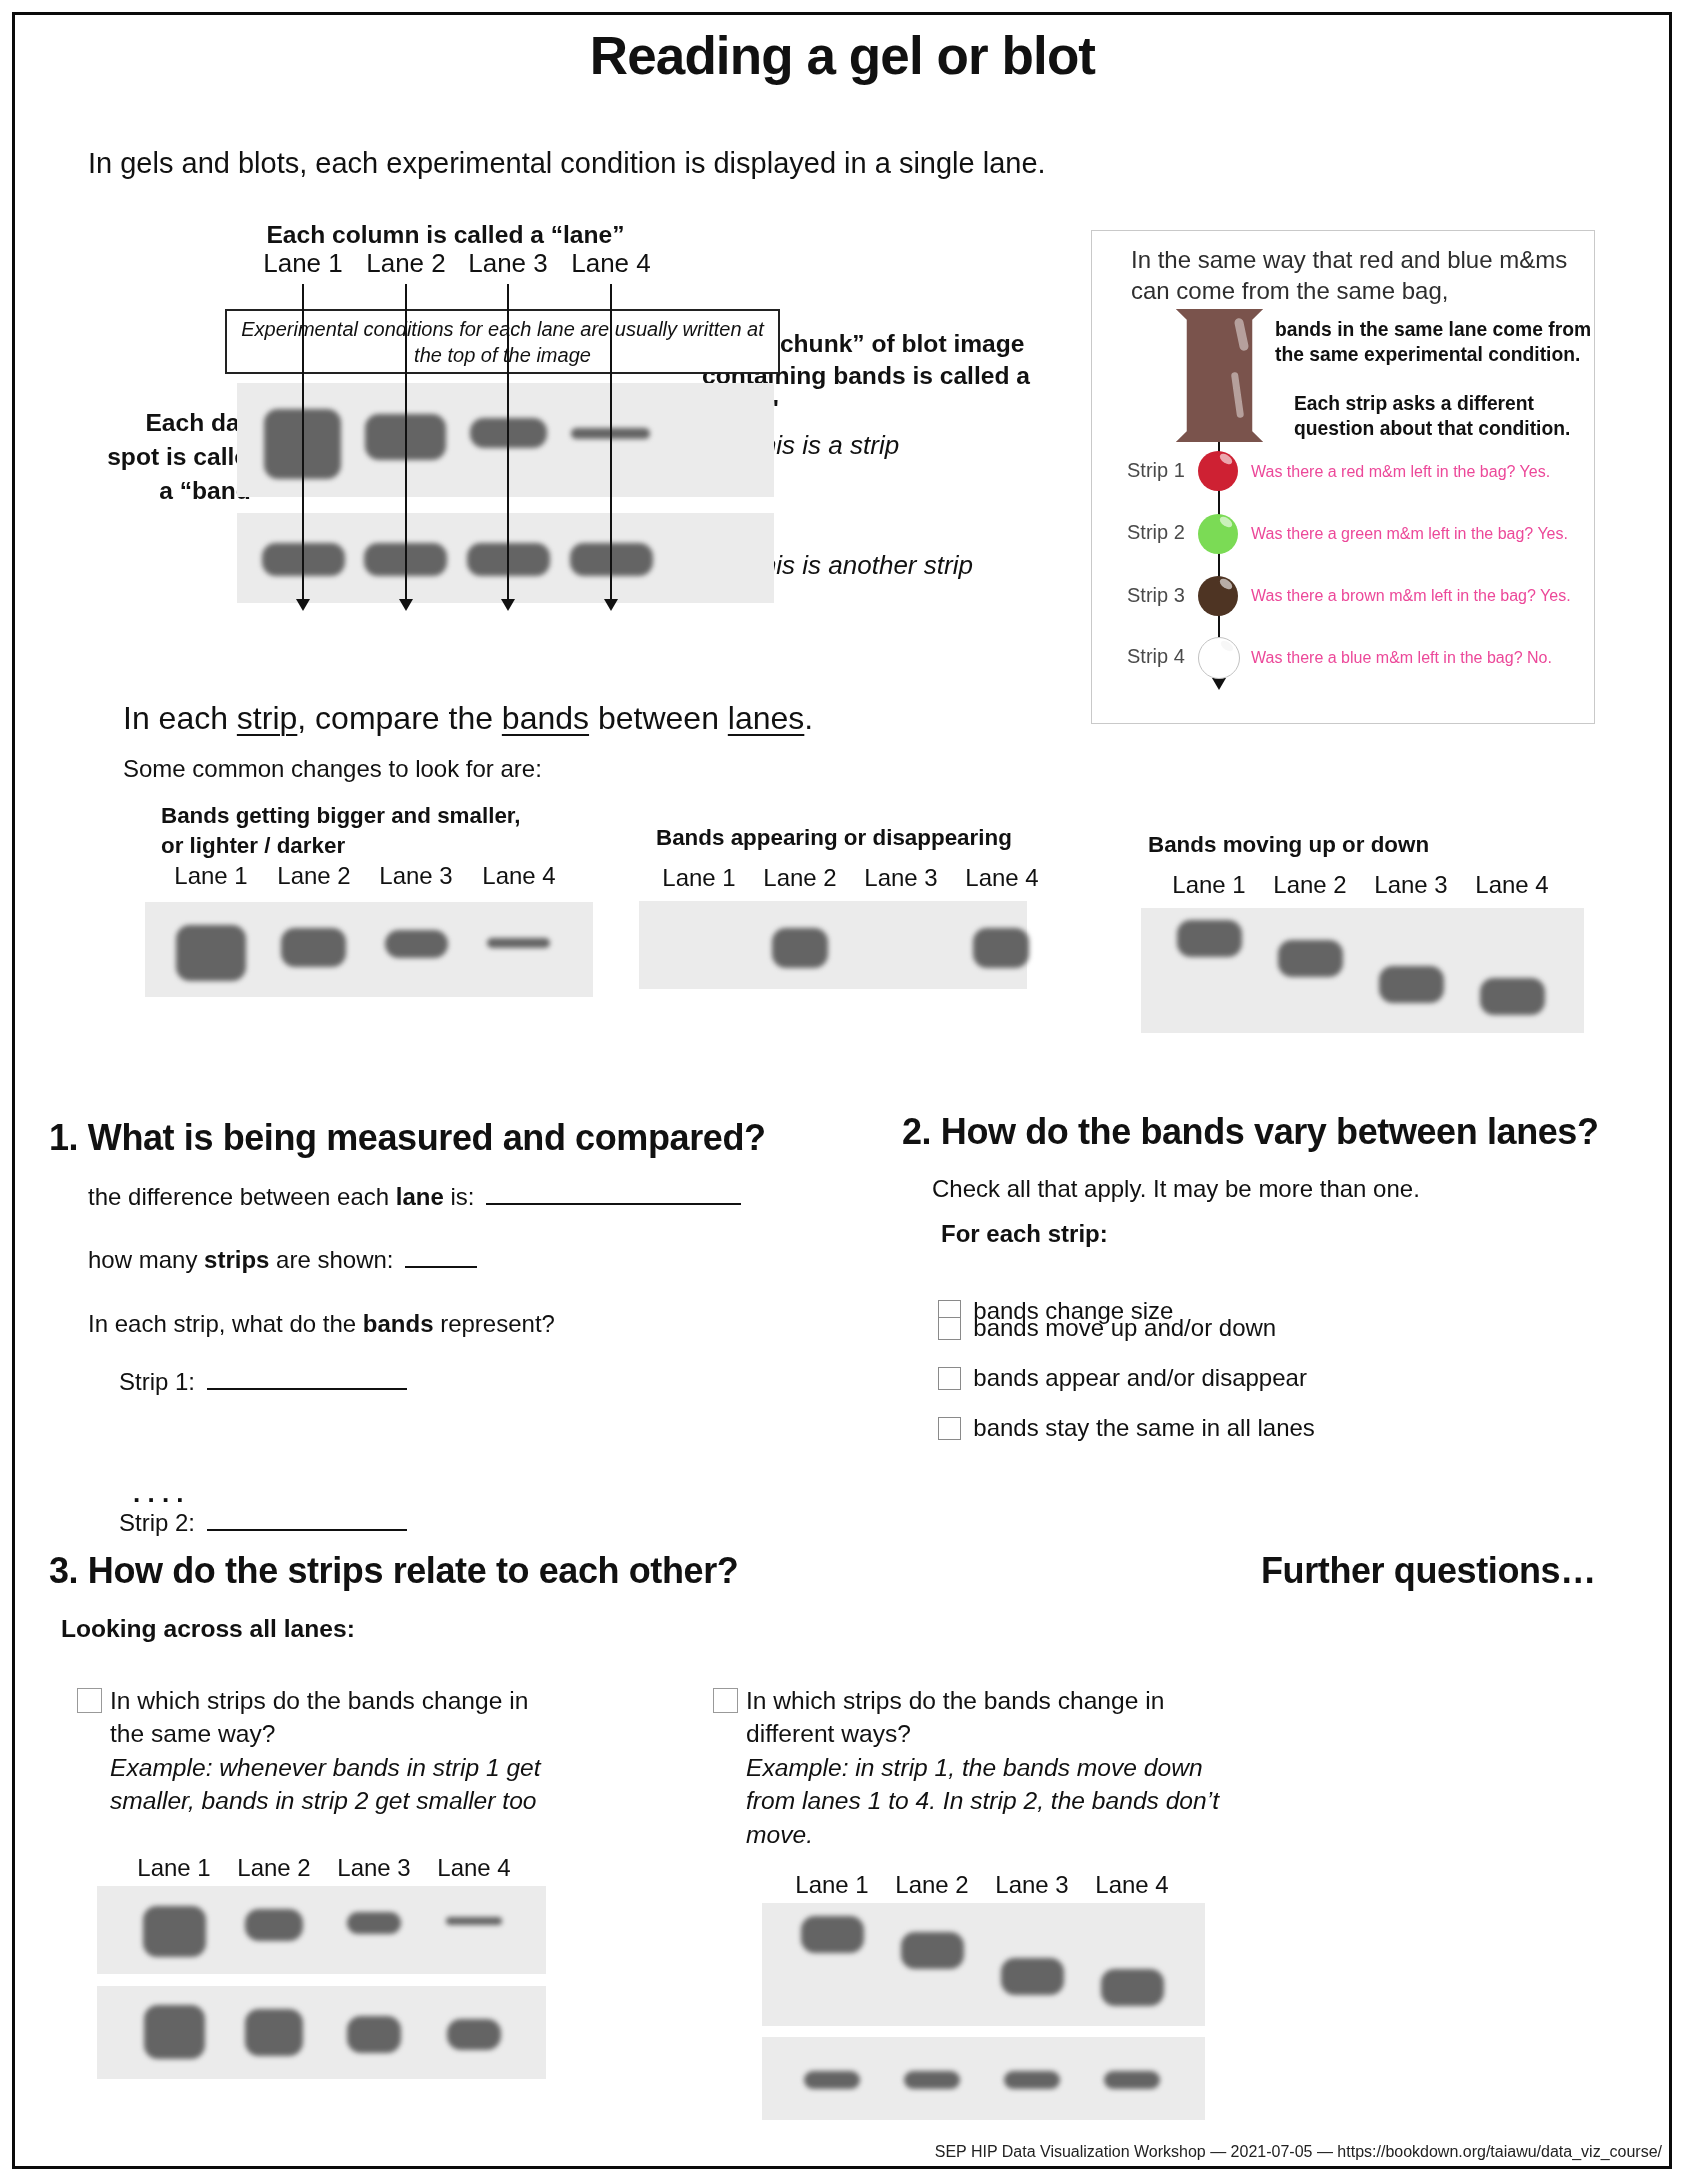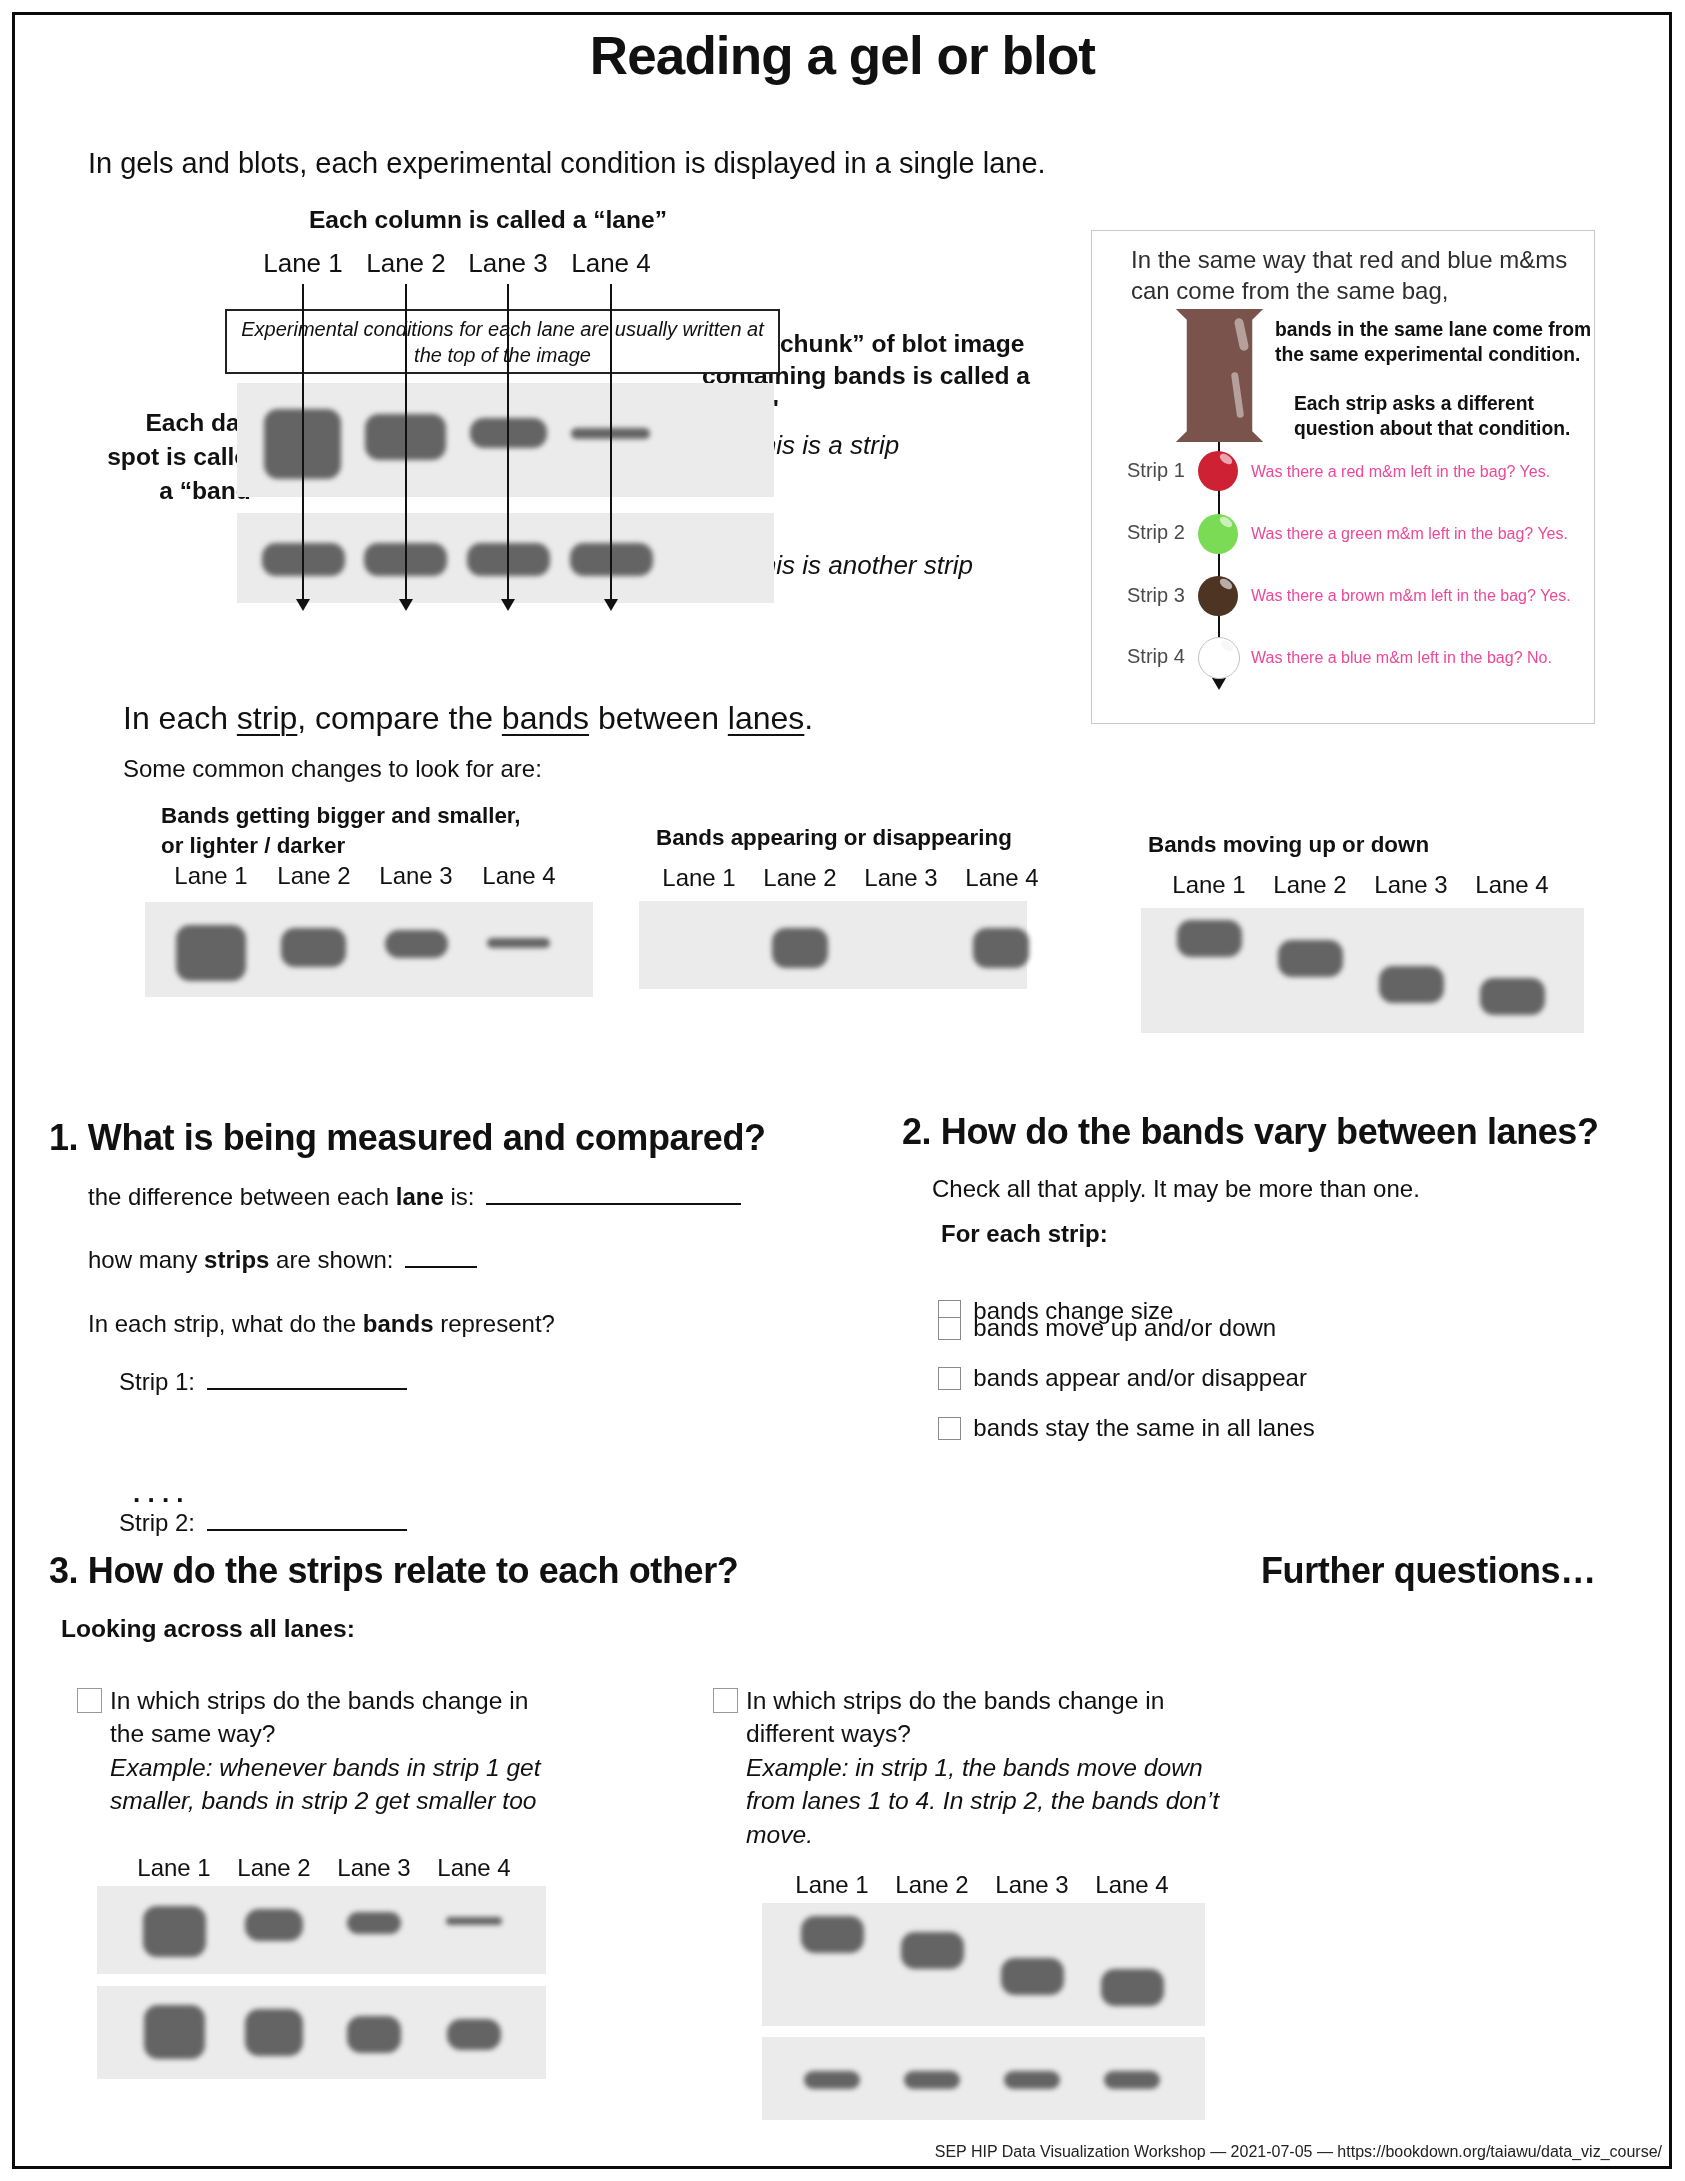--- a/index.html
+++ b/index.html
@@ -28,21 +28,21 @@
   .varrow::after{content:"";position:absolute;left:50%;bottom:-11.4px;transform:translateX(-50%);
                  border:7px solid transparent;border-top:12.3px solid #111;}
   
   .harrow{display:inline-block;width:46px;height:2.2px;background:#111;position:relative;flex:none;}
   .harrow::before{content:"";position:absolute;left:-1.8px;top:50%;transform:translateY(-50%);
                   border:6.1px solid transparent;border-right:11.4px solid #111;}
 
   .cond-box{left:225px;top:309px;width:551px;height:61px;background:#fff;border:2.2px solid #222;
             display:flex;align-items:center;justify-content:center;text-align:center;
             font-style:italic;font-size:20px;line-height:1.3;z-index:2;}
-  .diagram-heading{left:224px;top:206px;width:443px;text-align:right;font-size:24.6px;font-weight:bold;}
+  .diagram-heading{left:224px;top:221px;width:443px;text-align:center;font-size:24.6px;font-weight:bold;}
   .band-caption{left:77px;top:406px;width:186px;text-align:right;font-size:24.6px;font-weight:bold;line-height:1.38;}
   .chunk-caption{left:702px;top:328px;width:369px;font-size:24.6px;font-weight:bold;line-height:1.32;}
   .caprow{position:absolute;display:flex;align-items:center;gap:7px;font-style:italic;font-size:26px;}
 
   
   .mm-box{left:1091px;top:230px;width:502px;height:492px;border:1.8px solid #c9c9c9;background:#fff;}
   .mm-intro{left:1131px;top:244px;width:443px;font-size:24px;color:#2e2e2e;line-height:1.3;}
   .bag{left:1174px;top:309px;width:91px;height:133px;z-index:2;
        clip-path:polygon(2% 0%,98% 0%,86% 8%,86% 92%,98% 100%,2% 100%,14% 92%,14% 8%);}
   .bag .streak{position:absolute;background:rgba(255,255,255,.45);border-radius:7px;}

